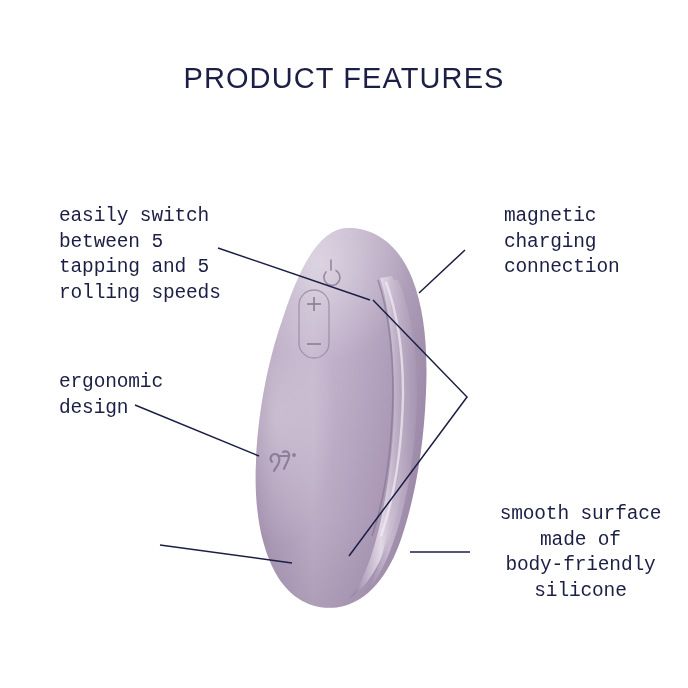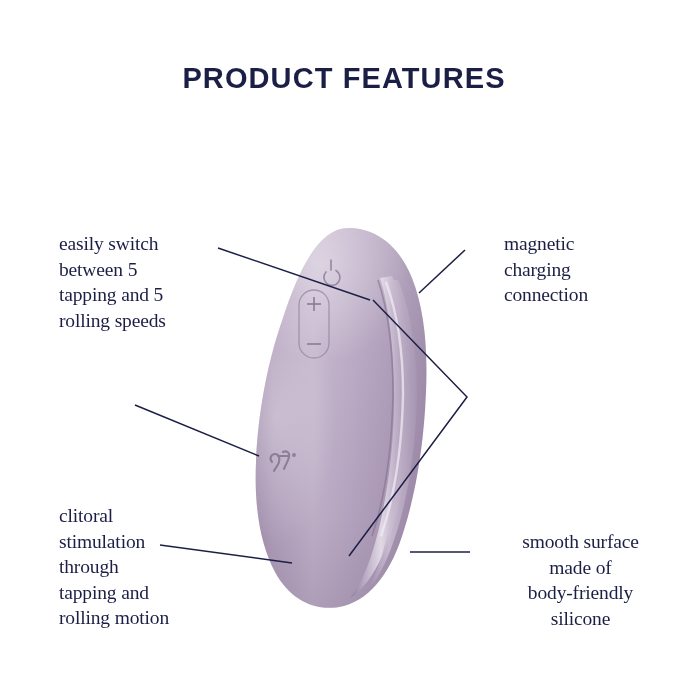--- a/index.html
+++ b/index.html
@@ -23,36 +23,35 @@
   }
 
   
   .page-title {
     position: absolute;
     left: 0;
     top: 62px;
     width: 688px;
     text-align: center;
     font-size: 29px;
-    font-weight: bold;
+    font-weight: normal;
     letter-spacing: 1.1px;
     color: #1c1f45;
     font-family: "Liberation Sans", sans-serif;
   }
 
   
   .callout {
     position: absolute;
     font-size: 19.5px;
     line-height: 25.5px;
     color: #1c1f45;
-    font-family: Liberation Serif, serif;
+    font-family: Liberation Mono, monospace;
     white-space: pre-line;
     letter-spacing: -0.15px;
-    margin-top: 27px;
   }
   .callout.left  { text-align: left; }
   .callout.right { text-align: left; }
 
   #callout-speeds   { left: 59px;  top: 204px; width: 215px; }
   #callout-ergo     { left: 59px;  top: 370px; width: 200px; }
   #callout-clitoral { left: 59px;  top: 476px; width: 215px; }
   #callout-magnetic { left: 504px; top: 204px; width: 200px; }
   #callout-motors   { left: 478px; top: 342px; width: 200px; }
   #callout-smooth   { left: 478px; top: 502px; width: 205px; text-align: center; }
@@ -196,26 +195,23 @@
       <polyline points="373,300 467,397 349,556"></polyline>
       <polyline points="410,552 470,552"></polyline>
     </g>
   </svg>
 
   <div class="callout left" id="callout-speeds">easily switch
 between 5
 tapping and 5
 rolling speeds</div>
 
-
-  <div class="callout left" id="callout-clitoral">clitoral
-stimulation
-through
-tapping and
-rolling motion</div>
+  <div class="callout left" id="callout-ergo">ergonomic
+design</div>
+
 
   <div class="callout right" id="callout-magnetic">magnetic
 charging
 connection</div>
 
 
   <div class="callout right" id="callout-smooth">smooth surface
 made of
 body-friendly
 silicone</div>

